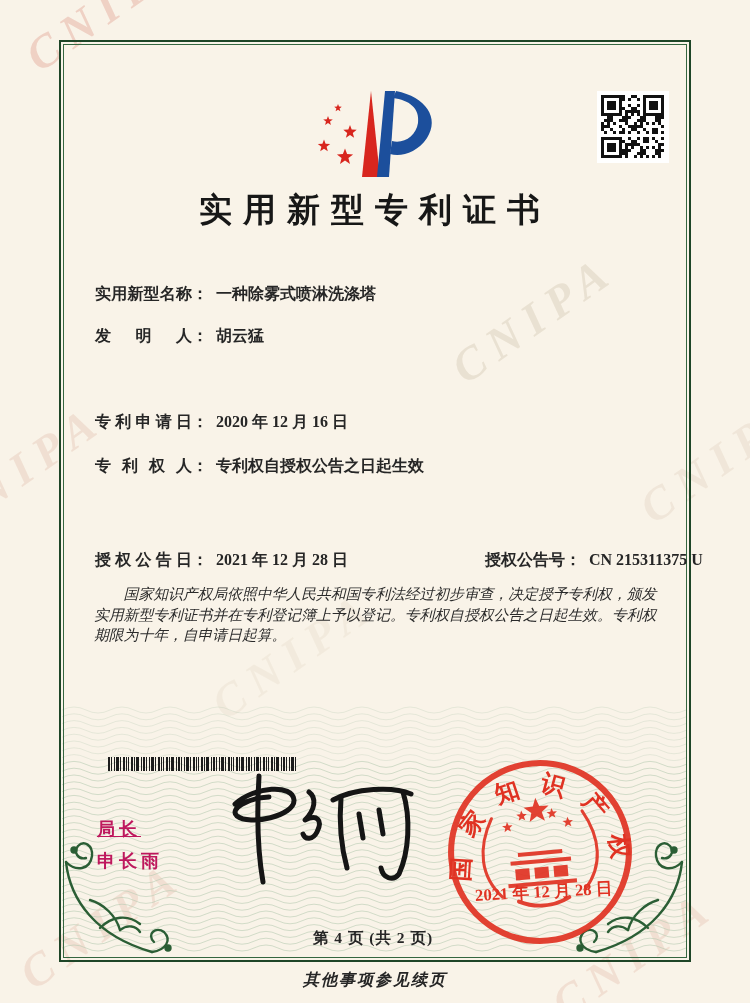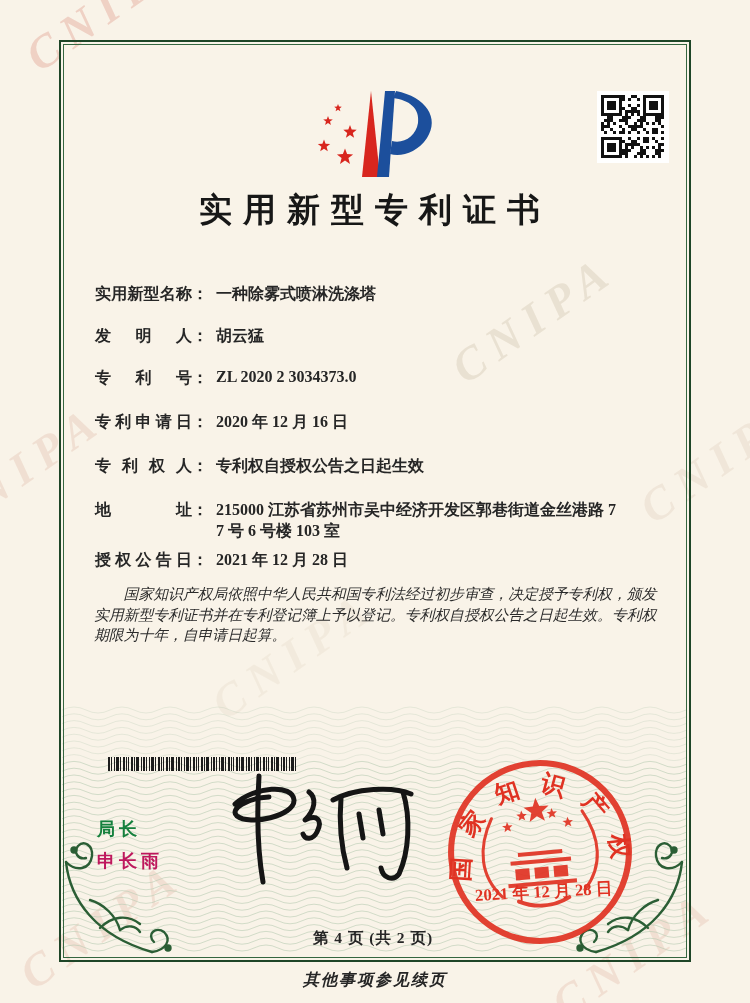--- a/index.html
+++ b/index.html
@@ -41,21 +41,21 @@
   .grant2{position:absolute; left:390px; top:0; white-space:nowrap;}
   
   .legal{position:absolute; left:94px; top:584px; width:564px; z-index:4;
     font-style:italic; font-weight:500; font-size:14.8px; line-height:20.6px; color:#2a2a2a;}
   .legal p{margin:0; text-indent:2em;}
   
   #barcode{position:absolute; left:108px; top:757px; width:194px; height:14px; z-index:4; font-size:0;}
   #barcode span{display:inline-block; height:100%; background:#1c1c1c; vertical-align:top;}
   
   .sig-title{position:absolute; left:97px; top:817px; z-index:4;
-    font:600 18px "Liberation Sans", sans-serif; letter-spacing:4px; color:#15803d;}
+    font:600 18px "Liberation Sans", sans-serif; letter-spacing:4px; color:#be185d;text-decoration:underline;}
   .sig-name{position:absolute; left:97px; top:849px; z-index:4;
     font:600 18px "Liberation Sans", sans-serif; letter-spacing:4px; color:#be185d;}
   #sig-svg{position:absolute; left:197px; top:770px; z-index:4;}
   
   .seal{position:absolute; left:444px; top:756px; width:192px; height:192px; z-index:5; transform:rotate(-5deg);}
   
   .page-info{position:absolute; left:59px; top:928px; width:628px; z-index:4;
     text-align:center; font-size:15.5px; font-weight:600; letter-spacing:1px;}
   .next-note{position:absolute; left:0; top:970px; width:750px; z-index:4;
     text-align:center; font-style:italic; font-weight:600; font-size:16px; letter-spacing:2px;}
@@ -383,35 +383,29 @@
   </div>
 
   <div class="title">实用新型专利证书</div>
 
   <div class="row" style="top:284px;">
     <span class="lbl">实用新型名称</span><span class="colon">：</span><span class="val">一种除雾式喷淋洗涤塔</span>
   </div>
   <div class="row" style="top:326px;">
     <span class="lbl">发明人</span><span class="colon">：</span><span class="val">胡云猛</span>
   </div>
-  <div class="row" style="top:368px;">
-    <span class="lbl">专利号</span><span class="colon">：</span><span class="val">ZL 2020 2 3034373.0</span>
-  </div>
   <div class="row" style="top:412px;">
     <span class="lbl">专利申请日</span><span class="colon">：</span><span class="val">2020 年 12 月 16 日</span>
   </div>
   <div class="row" style="top:456px;">
     <span class="lbl">专利权人</span><span class="colon">：</span><span class="val">专利权自授权公告之日起生效</span>
   </div>
-  <div class="row" style="top:500px;">
-    <span class="lbl">地址</span><span class="colon">：</span><span class="val">215000 江苏省苏州市吴中经济开发区郭巷街道金丝港路 7
-7 号 6 号楼 103 室</span>
-  </div>
   <div class="row" style="top:550px; width:562px;">
     <span class="lbl">授权公告日</span><span class="colon">：</span><span class="val">2021 年 12 月 28 日</span>
+    <span class="grant2"><span>授权公告号</span><span class="colon">：</span><span>CN 215311375 U</span></span>
   </div>
 
   <div class="legal">
     <p>国家知识产权局依照中华人民共和国专利法经过初步审查，决定授予专利权，颁发实用新型专利证书并在专利登记簿上予以登记。专利权自授权公告之日起生效。专利权期限为十年，自申请日起算。</p>
   </div>
 
   <div id="barcode"><span style="width: 2px; margin-right: 1px;"></span><span style="width: 1px; margin-right: 2px;"></span><span style="width: 1px; margin-right: 1px;"></span><span style="width: 3px; margin-right: 1px;"></span><span style="width: 1px; margin-right: 2px;"></span><span style="width: 2px; margin-right: 1px;"></span><span style="width: 1px; margin-right: 1px;"></span><span style="width: 1px; margin-right: 2px;"></span><span style="width: 2px; margin-right: 1px;"></span><span style="width: 1px; margin-right: 1px;"></span><span style="width: 3px; margin-right: 2px;"></span><span style="width: 1px; margin-right: 1px;"></span><span style="width: 2px; margin-right: 1px;"></span><span style="width: 1px; margin-right: 2px;"></span><span style="width: 1px; margin-right: 1px;"></span><span style="width: 3px; margin-right: 1px;"></span><span style="width: 1px; margin-right: 2px;"></span><span style="width: 2px; margin-right: 1px;"></span><span style="width: 1px; margin-right: 1px;"></span><span style="width: 1px; margin-right: 2px;"></span><span style="width: 2px; margin-right: 1px;"></span><span style="width: 1px; margin-right: 1px;"></span><span style="width: 3px; margin-right: 2px;"></span><span style="width: 1px; margin-right: 1px;"></span><span style="width: 2px; margin-right: 1px;"></span><span style="width: 1px; margin-right: 2px;"></span><span style="width: 1px; margin-right: 1px;"></span><span style="width: 3px; margin-right: 1px;"></span><span style="width: 1px; margin-right: 2px;"></span><span style="width: 2px; margin-right: 1px;"></span><span style="width: 1px; margin-right: 1px;"></span><span style="width: 1px; margin-right: 2px;"></span><span style="width: 2px; margin-right: 1px;"></span><span style="width: 1px; margin-right: 1px;"></span><span style="width: 3px; margin-right: 2px;"></span><span style="width: 1px; margin-right: 1px;"></span><span style="width: 2px; margin-right: 1px;"></span><span style="width: 1px; margin-right: 2px;"></span><span style="width: 1px; margin-right: 1px;"></span><span style="width: 3px; margin-right: 1px;"></span><span style="width: 1px; margin-right: 2px;"></span><span style="width: 2px; margin-right: 1px;"></span><span style="width: 1px; margin-right: 1px;"></span><span style="width: 1px; margin-right: 2px;"></span><span style="width: 2px; margin-right: 1px;"></span><span style="width: 1px; margin-right: 1px;"></span><span style="width: 3px; margin-right: 2px;"></span><span style="width: 1px; margin-right: 1px;"></span><span style="width: 2px; margin-right: 1px;"></span><span style="width: 1px; margin-right: 2px;"></span><span style="width: 1px; margin-right: 1px;"></span><span style="width: 3px; margin-right: 1px;"></span><span style="width: 1px; margin-right: 2px;"></span><span style="width: 2px; margin-right: 1px;"></span><span style="width: 1px; margin-right: 1px;"></span><span style="width: 1px; margin-right: 2px;"></span><span style="width: 2px; margin-right: 1px;"></span><span style="width: 1px; margin-right: 1px;"></span><span style="width: 3px; margin-right: 2px;"></span><span style="width: 1px; margin-right: 1px;"></span><span style="width: 2px; margin-right: 1px;"></span><span style="width: 1px; margin-right: 2px;"></span><span style="width: 1px; margin-right: 1px;"></span><span style="width: 3px; margin-right: 1px;"></span><span style="width: 1px; margin-right: 2px;"></span></div>
 
   <div class="sig-title">局长</div>
   <div class="sig-name">申长雨</div>

